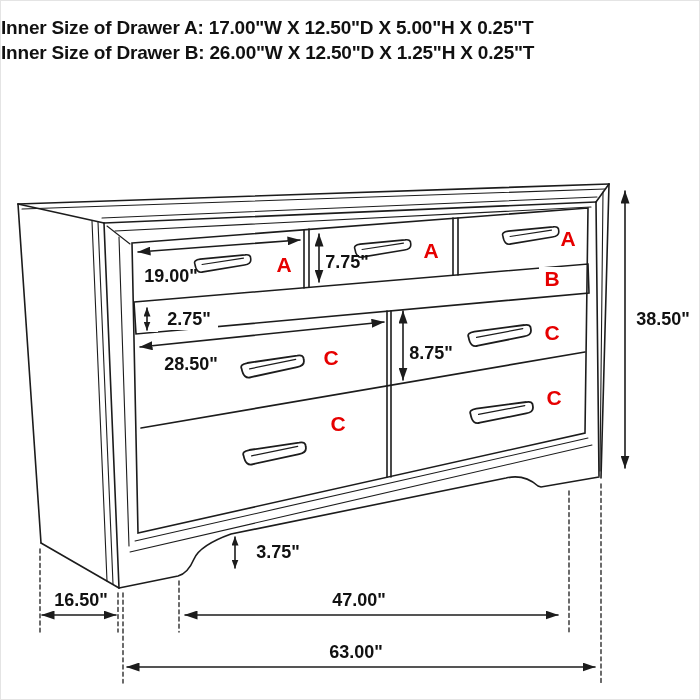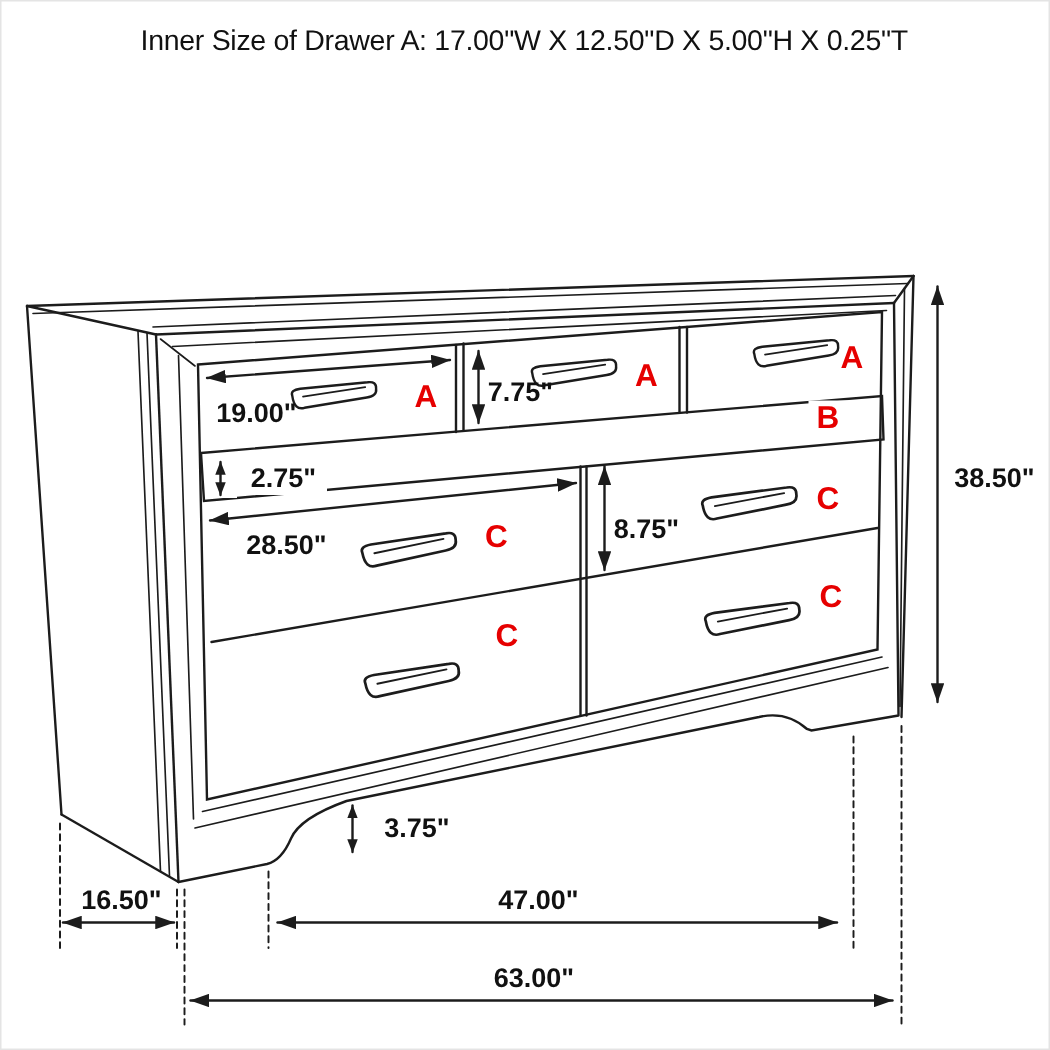--- a/index.html
+++ b/index.html
@@ -2,22 +2,22 @@
 <html style="--label-red: #e60000; --line-black: #1c1c1c; --bg: #ffffff;"><head>
 <meta charset="utf-8">
 <style>
   html,body{margin:0;padding:0;background:#fff;}
   #canvas{
     position:relative;width:700px;height:700px;background:var(--bg,#fff);
     font-family:"Liberation Sans", sans-serif;overflow:hidden;
     box-sizing:border-box;border:1px solid #e4e4e4;
   }
   #header{
-    position:absolute;top:14px;left:0;width:697px;text-align:center;
-    font-weight:normal;font-size:19px;line-height:25px;color:#111;
+    position:absolute;top:14px;left:0;width:697px;text-align:left;
+    font-weight:bold;font-size:19px;line-height:25px;color:#111;
     letter-spacing:-0.2px;
   }
   #drawing{position:absolute;left:0;top:0;}
   svg line,svg path,svg polygon,svg polyline{stroke:var(--line-black,#1c1c1c);fill:none;stroke-width:1.6;stroke-linecap:round;}
   svg .fillwhite{fill:#fff;}
   svg .nostroke{stroke:none;}
   svg .thin{stroke-width:1.1;}
   svg .dash{stroke-width:1.3;stroke-dasharray:4 3.2;}
   svg text{stroke:none;}
   .dim-label{font-family:"Liberation Sans",sans-serif;font-weight:bold;font-size:18px;fill:#111;text-anchor:middle;}
@@ -26,20 +26,21 @@
   #handle path{stroke:var(--line-black,#1c1c1c);}
   #speckle .sp{fill:#222;stroke:none;}
 </style>
 </head>
 <body>
 
 <div id="canvas">
 
   <div id="header">
     <div>Inner Size of Drawer A: 17.00"W X 12.50"D X 5.00"H X 0.25"T</div>
+    <div>Inner Size of Drawer B: 26.00"W X 12.50"D X 1.25"H X 0.25"T</div>
   </div>
 
   <svg id="drawing" width="700" height="700" viewBox="0 0 700 700">
     <defs>
       <marker id="ah" viewBox="0 0 13 9" refX="12.5" refY="4.5" markerWidth="13" markerHeight="9" orient="auto-start-reverse" markerUnits="userSpaceOnUse">
           <path d="M0,0 L13,4.5 L0,9 Z"></path>
         </marker>
       <marker id="ahs" viewBox="0 0 9 7" refX="8.5" refY="3.5" markerWidth="9" markerHeight="7" orient="auto-start-reverse" markerUnits="userSpaceOnUse">
           <path d="M0,0 L9,3.5 L0,7 Z"></path>
         </marker>

